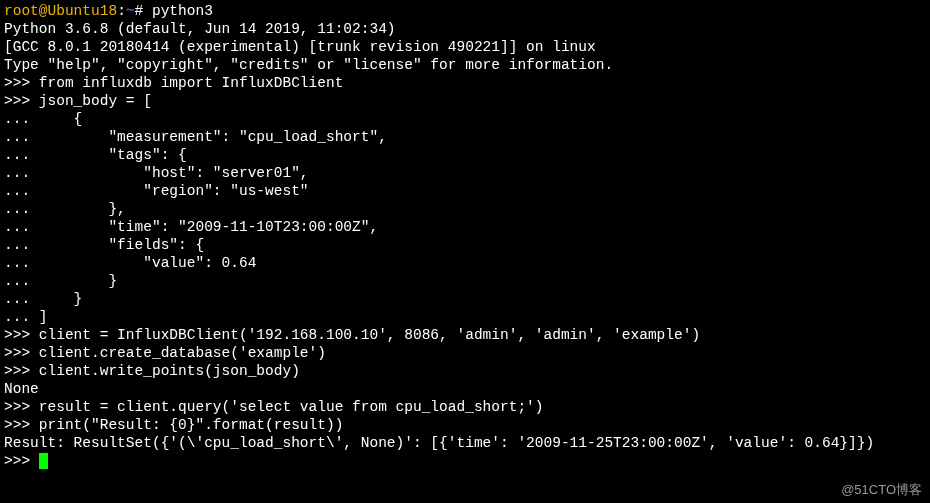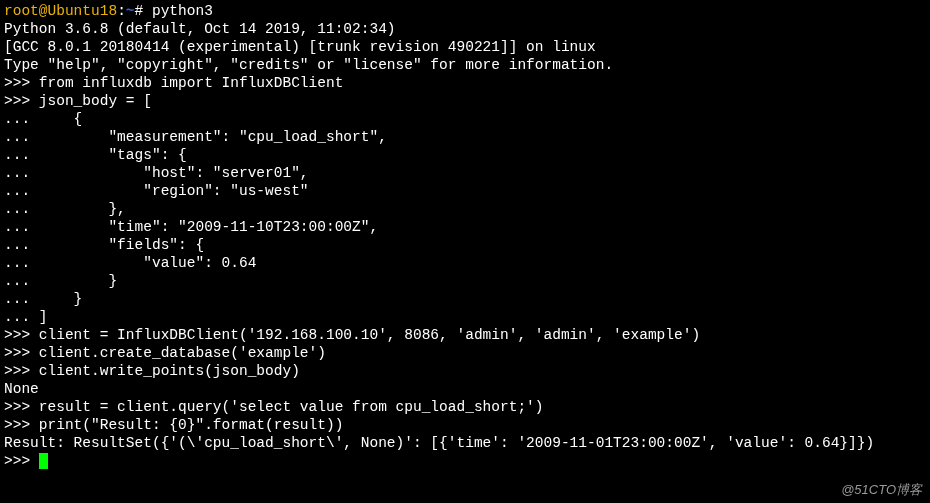--- a/index.html
+++ b/index.html
@@ -31,28 +31,27 @@
       background: #00ff00;
       vertical-align: text-bottom;
     }
     .watermark {
       position: absolute;
       bottom: 4px;
       right: 8px;
       color: #999;
       font-size: 13px;
       font-family: sans-serif;
-      font-style: italic;
     }
   </style>
 </head>
 <body>
 
 <div class="terminal"><span class="red">root@Ubuntu18</span><span>:</span><span class="blue">~</span><span># </span><span>python3</span>
-<span>Python 3.6.8 (default, Oct 14 2019, 11:02:34) </span>
+<span>Python 3.6.8 (default, Jun 14 2019, 11:02:34) </span>
 <span>[GCC 8.0.1 20180414 (experimental) [trunk revision 490221]] on linux</span>
 <span>Type "help", "copyright", "credits" or "license" for more information.</span>
 <span>&gt;&gt;&gt; from influxdb import InfluxDBClient</span>
 <span>&gt;&gt;&gt; json_body = [</span>
 <span>...     {</span>
 <span>...         "measurement": "cpu_load_short",</span>
 <span>...         "tags": {</span>
 <span>...             "host": "server01",</span>
 <span>...             "region": "us-west"</span>
 <span>...         },</span>
@@ -61,16 +60,16 @@
 <span>...             "value": 0.64</span>
 <span>...         }</span>
 <span>...     }</span>
 <span>... ]</span>
 <span>&gt;&gt;&gt; client = InfluxDBClient('192.168.100.10', 8086, 'admin', 'admin', 'example')</span>
 <span>&gt;&gt;&gt; client.create_database('example')</span>
 <span>&gt;&gt;&gt; client.write_points(json_body)</span>
 <span>None</span>
 <span>&gt;&gt;&gt; result = client.query('select value from cpu_load_short;')</span>
 <span>&gt;&gt;&gt; print("Result: {0}".format(result))</span>
-<span>Result: ResultSet({'(\'cpu_load_short\', None)': [{'time': '2009-11-01T23:00:00Z', 'value': 0.64}]})</span>
+<span>Result: ResultSet({'(\'cpu_load_short\', None)': [{'time': '2009-11-25T23:00:00Z', 'value': 0.64}]})</span>
 <span>&gt;&gt;&gt; </span><span class="cursor"></span></div>
 
 <div class="watermark">@51CTO博客</div>
 
 </body></html>

